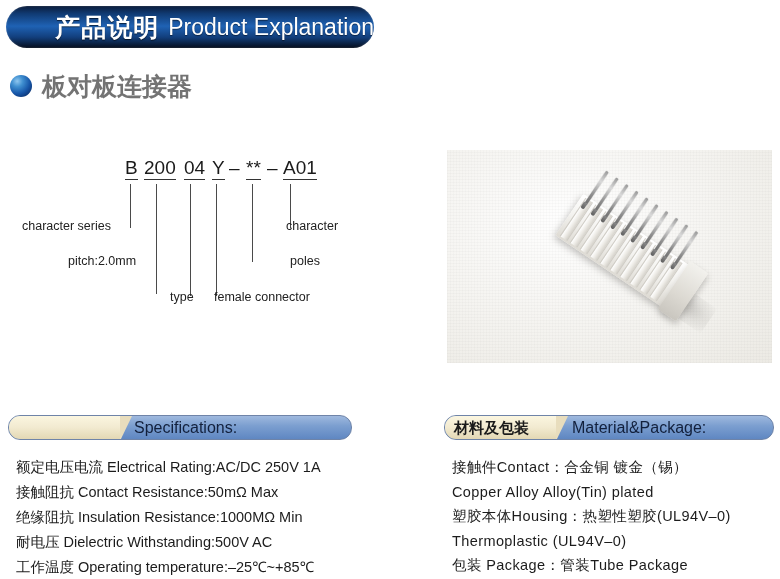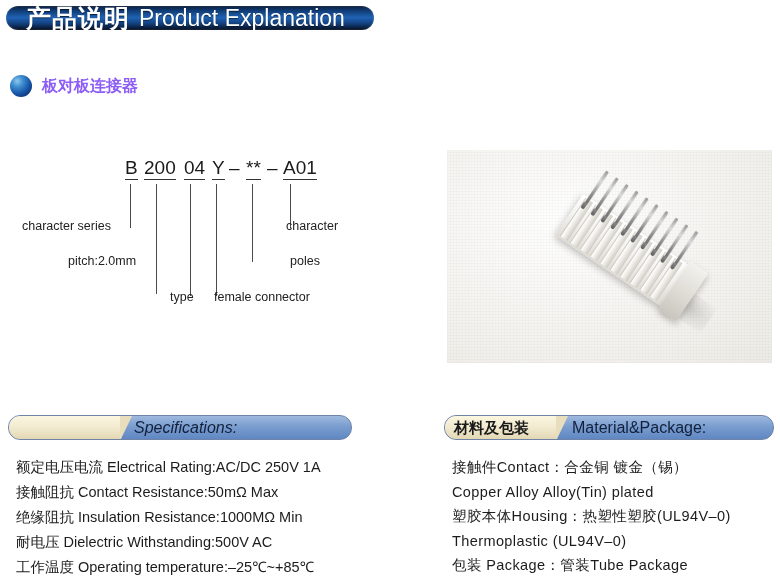--- a/index.html
+++ b/index.html
@@ -15,34 +15,35 @@
     overflow: hidden;
     position: relative;
   }
 
   
   .top-banner {
     position: absolute;
     left: 6px;
     top: 6px;
     width: 368px;
-    height: 24px;
+    height: 42px;
     border-radius: 21px;
     background: linear-gradient(to bottom,
         #0b1c3a 0%,
         #103a72 18%,
         #1f62b4 48%,
         #123f7d 74%,
         #050d1c 100%);
     box-shadow: inset 0 0 2px rgba(255,255,255,0.25);
     display: flex;
     align-items: center;
     padding-left: 20px;
     box-sizing: border-box;
     overflow: hidden;
+    justify-content: flex-end;
   }
   .top-banner .cn {
     color: #ffffff;
     font-size: 25px;
     font-weight: bold;
     letter-spacing: 1px;
     white-space: nowrap;
     text-shadow: 0 1px 1px rgba(0,0,0,0.6);
   }
   .top-banner .en {
@@ -71,22 +72,22 @@
       radial-gradient(circle at 33% 28%,
         #8fc6ef 0%,
         #3f8fd0 26%,
         #1756a8 58%,
         #0b2f6b 85%,
         #07203f 100%);
     flex: 0 0 auto;
     margin-right: 10px;
   }
   .product-title-cn {
-    color: #8b5cf6;
-    font-size: 16px;
+    color: #737373;
+    font-size: 25px;
     font-weight: bold;
     letter-spacing: 0px;
     white-space: nowrap;
     font-family: Liberation Serif, serif;
   }
   .product-title-en {
     color: #1a4fa0;
     font-size: 24px;
     font-weight: bold;
     white-space: nowrap;
@@ -384,21 +385,21 @@
     <div class="conn-pin" style="left:114px; top:2px;"></div>
     <div class="conn-pin" style="left:126px; top:2px;"></div>
     <div class="conn-pin" style="left:138px; top:2px;"></div>
   </div>
 </div>
 
 <div class="section-bar" style="left:8px; width:344px;">
   <div class="bar-inner">
     <div class="bar-cream" style="width:112px;"></div>
   </div>
-  <span class="bar-en" style="left:126px;font-style:italic;">Specifications:</span>
+  <span class="bar-en" style="left:126px;">Specifications:</span>
 </div>
 
 <div class="section-bar" style="left:444px; width:330px;">
   <div class="bar-inner">
     <div class="bar-cream" style="width:112px;"></div>
   </div>
   <span class="bar-cn" style="left:10px; letter-spacing:0px;">材料及包装</span>
   <span class="bar-en" style="left:128px;">Material&amp;Package:</span>
 </div>
 

